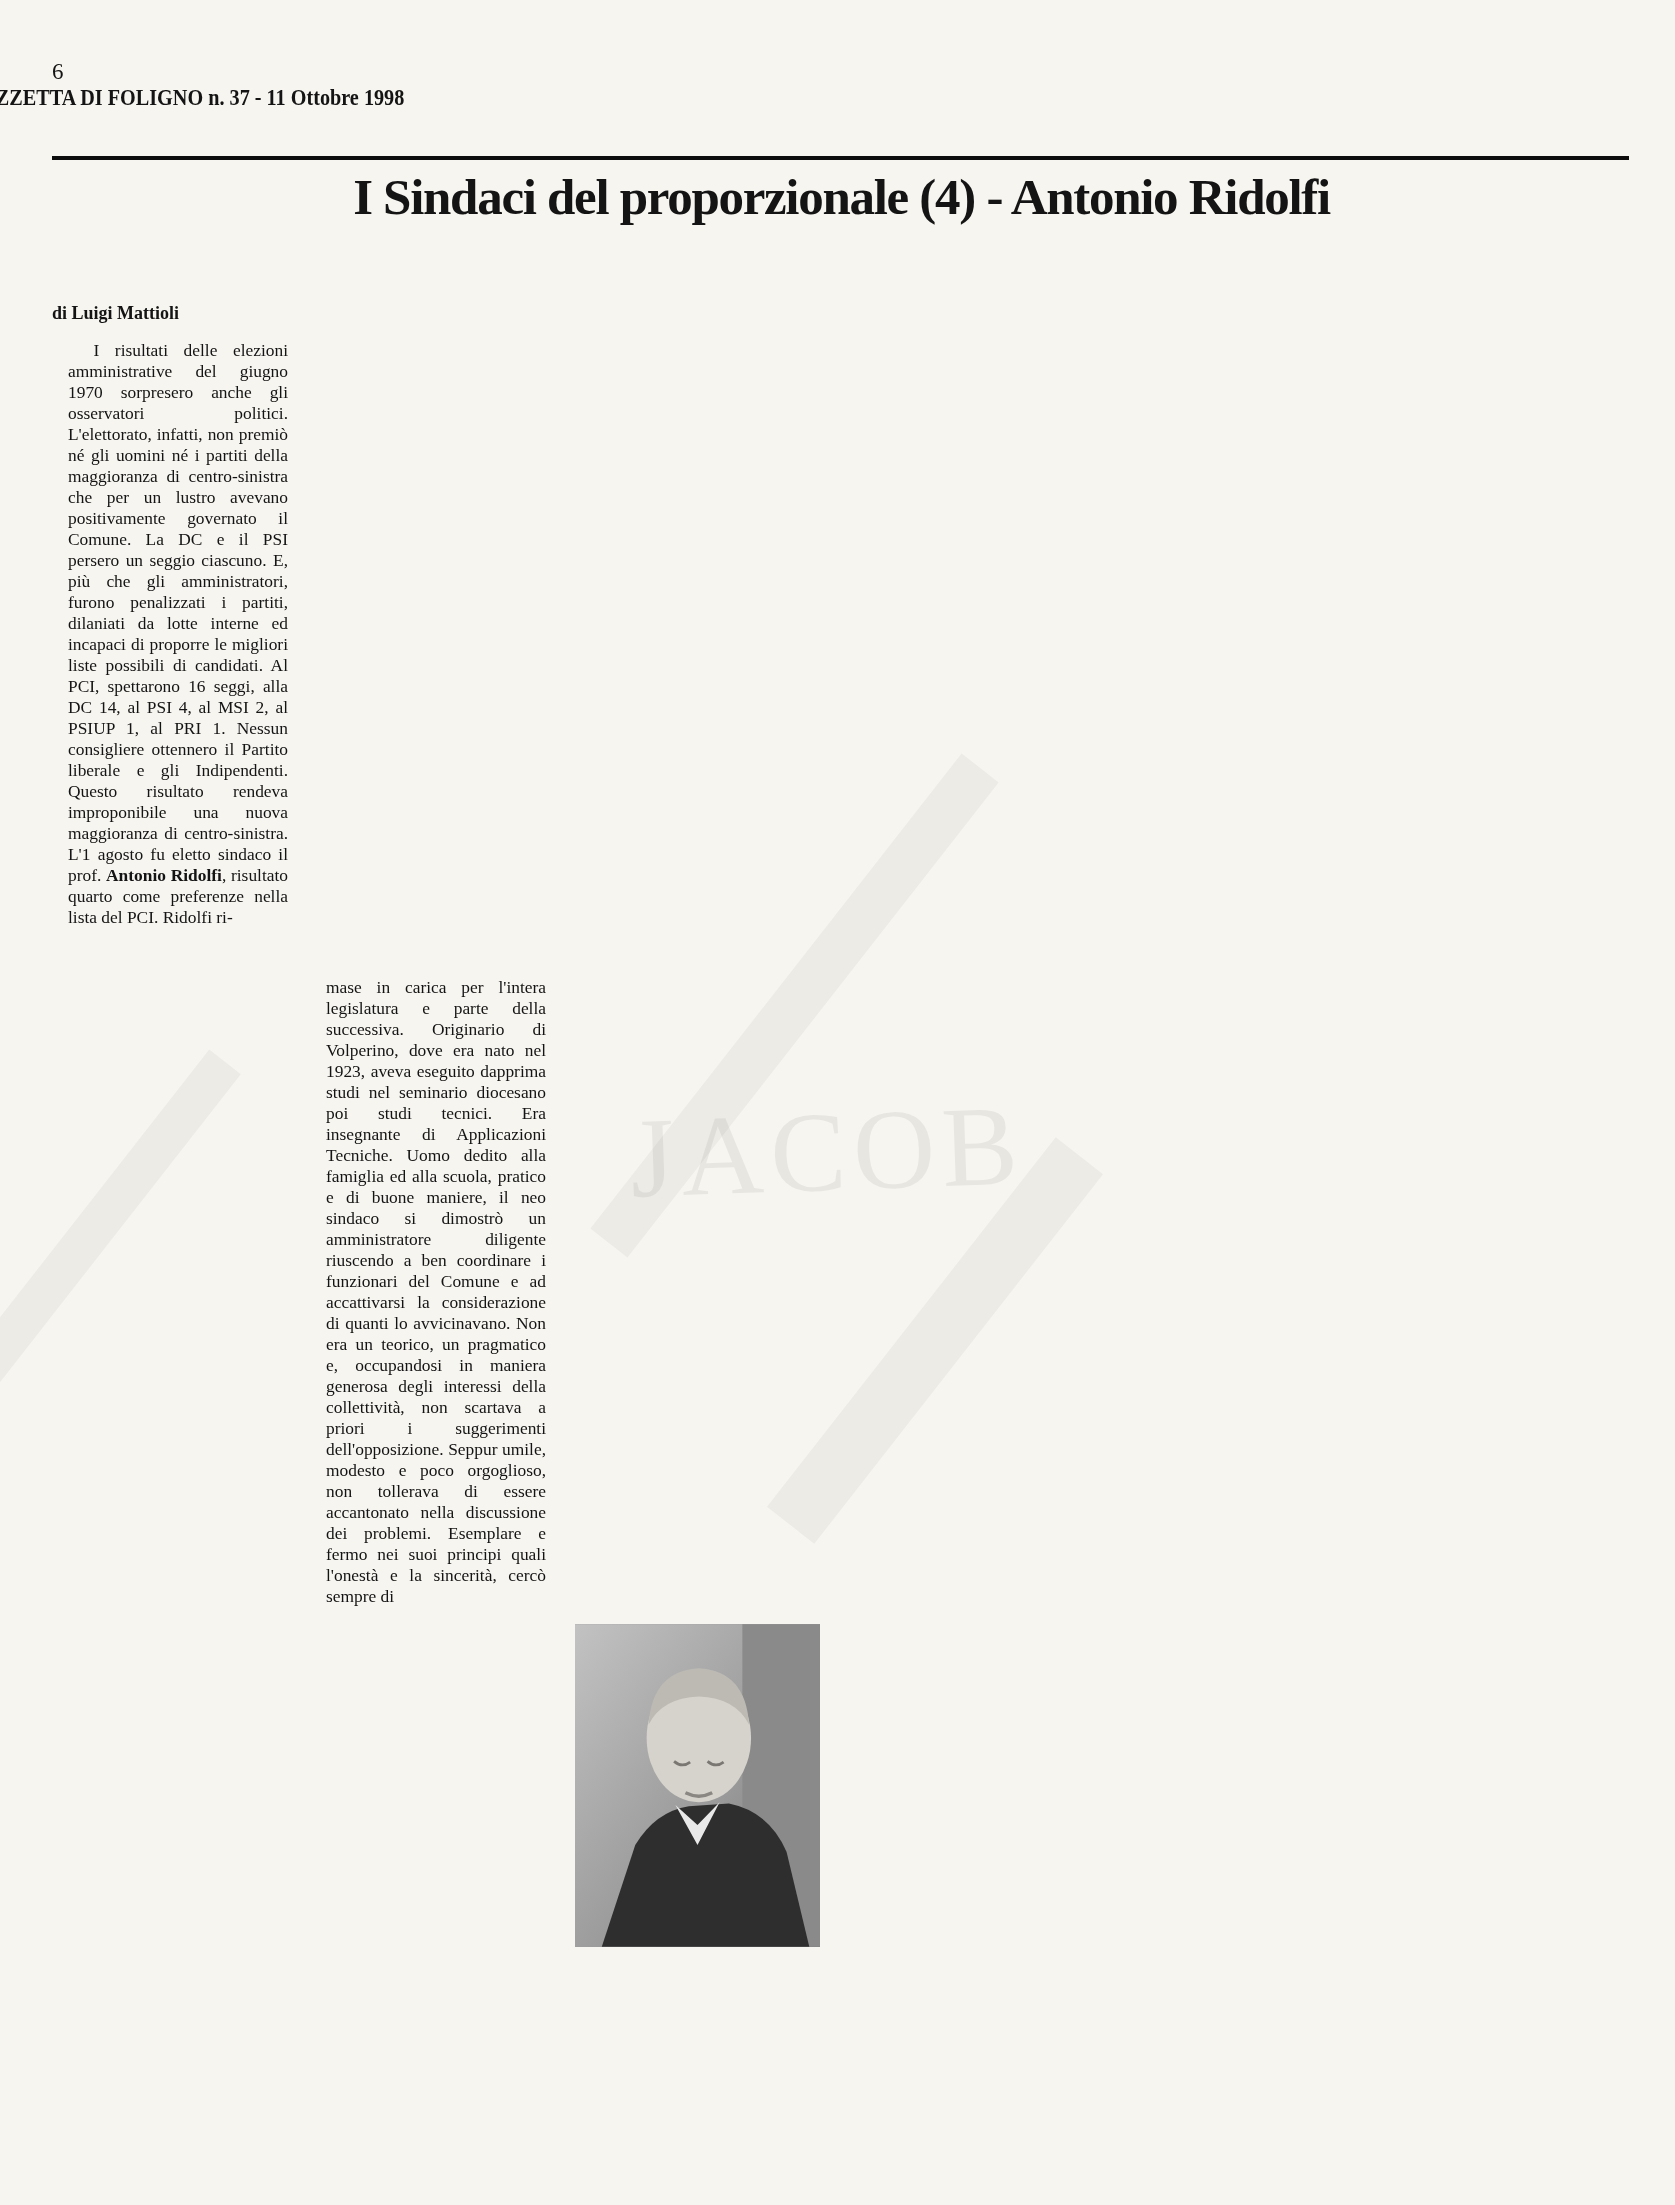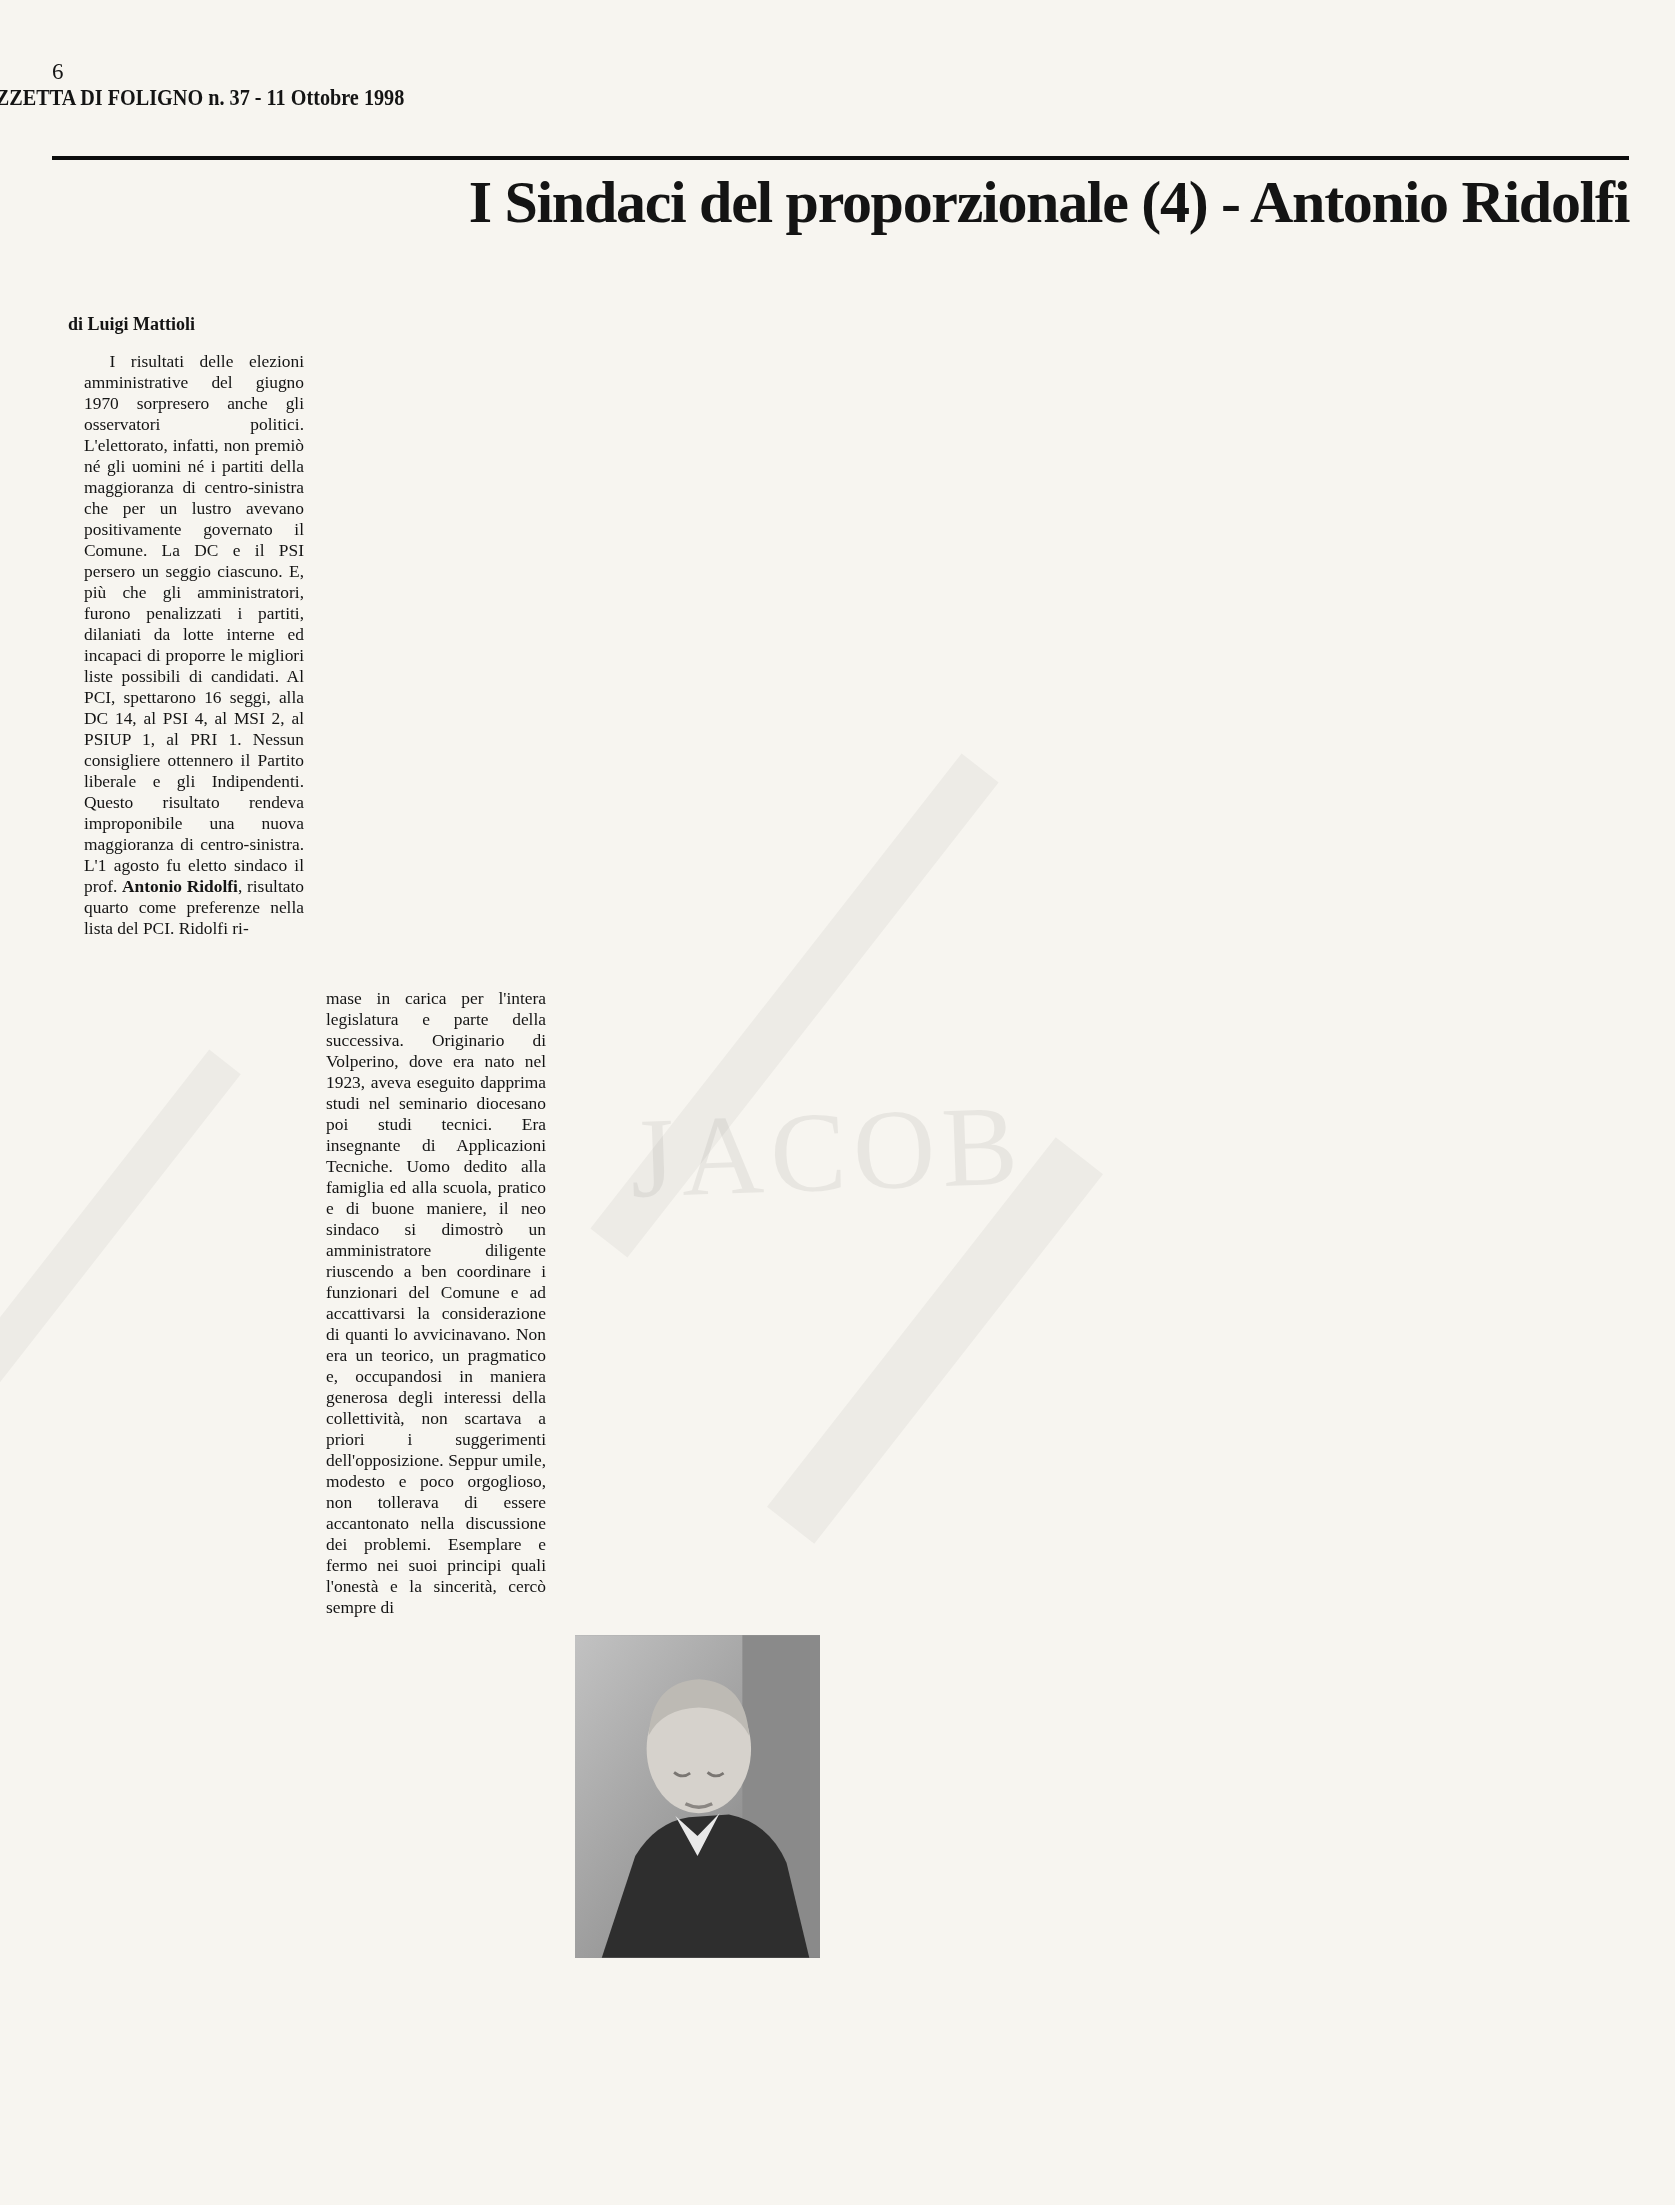--- a/index.html
+++ b/index.html
@@ -8,29 +8,29 @@
     background:#f7f5f0;color:#141414;
     font-family:"Liberation Serif","DejaVu Serif",serif;
   }
   .abs{position:absolute;}
   
   .pageno{left:52px;top:59px;font-size:23px;}
   .masthead{right:106px;top:58px;font-size:23.5px;font-weight:bold;white-space:nowrap;}
   .masthead span{display:inline-block;transform:scaleX(0.86);transform-origin:100% 50%;letter-spacing:0px;}
   .toprule{left:52px;top:103px;width:1577px;height:4px;background:#0d0d0d;}
   .headline{
-    left:54px;top:111px;width:1575px;text-align:right;
-    font-size:60px;font-weight:bold;letter-spacing:-1.3px;white-space:nowrap;
+    left:54px;top:111px;width:1575px;text-align:center;
+    font-size:51px;font-weight:bold;letter-spacing:-1.3px;white-space:nowrap;
   }
   
   .col{
     top:188px;width:252px;overflow:hidden;
     font-size:17.4px;line-height:21px;text-align:justify;
   }
-  .c1{left:68px;height:658px;}
+  .c1{left:52px;height:658px;}
   .c2{left:310px;height:658px;}
   .byline{font-weight:bold;font-size:18px;margin:0 0 2px 0;}
   .col p{margin:16px;}
   .indent{text-indent:25.5px;}
   
   .photo{left:575px;top:193px;width:245px;height:323px;background:#9a9a9a;}
   .photo svg{display:block;}
   
   .wm{left:630px;top:1086px;font-size:114px;color:rgba(0,0,0,0.06);letter-spacing:6.7px;transform:rotate(-2deg);z-index:0;}
   .streak{background:rgba(60,60,60,0.05);z-index:0;}

